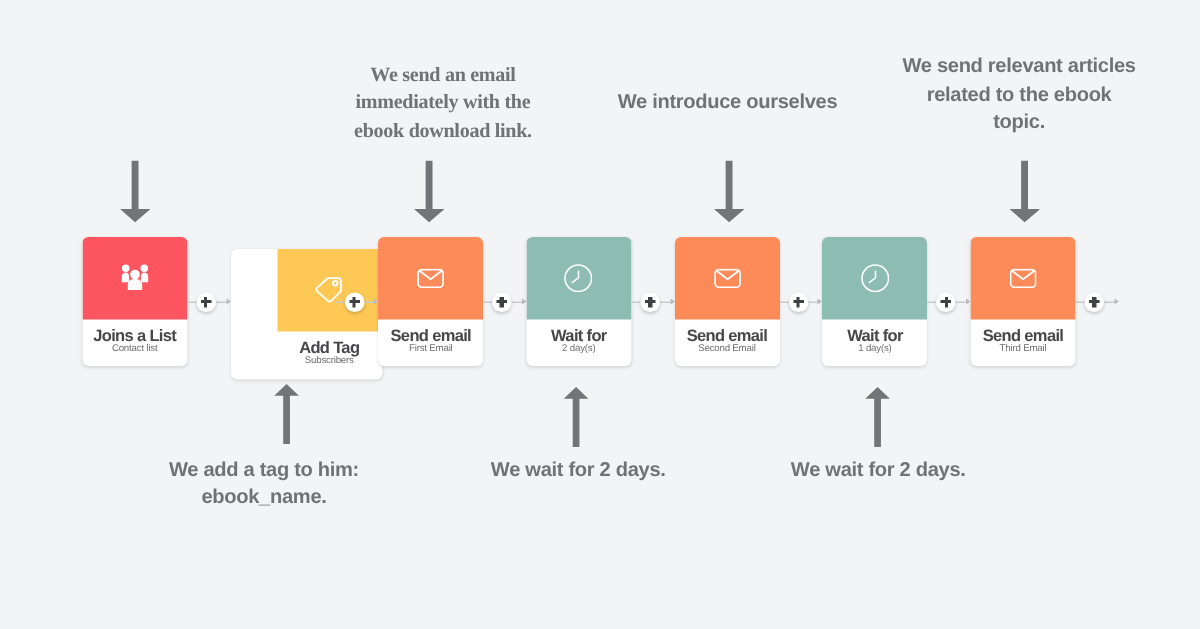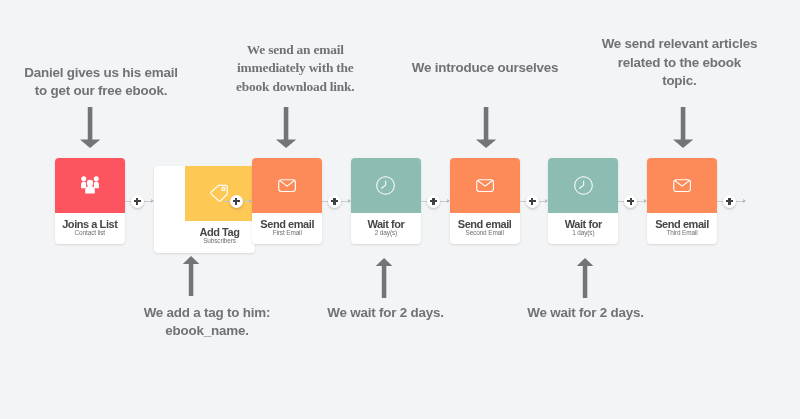--- a/index.html
+++ b/index.html
@@ -66,24 +66,20 @@
     line-height:18.6px;white-space:nowrap;
     letter-spacing:-0.2px;
   }
   .arrow{position:absolute;}
 </style>
 </head>
 <body>
 
 <div id="stage">
 
-  <div class="note note-above" style="left:101px;top:63.6px;transform:translateX(-50%);">
-    <div>Daniel gives us his email</div>
-    <div>to get our free ebook.</div>
-  </div>
   <div class="note note-above" style="left:295.3px;top:40.6px;transform:translateX(-50%);font-family:Liberation Serif, serif;">
     <div>We send an email</div>
     <div>immediately with the</div>
     <div>ebook download link.</div>
   </div>
   <div class="note note-above" style="left:485px;top:58.6px;transform:translateX(-50%);">
     <div>We introduce ourselves</div>
   </div>
   <div class="note note-above" style="left:679.4px;top:35px;transform:translateX(-50%);">
     <div>We send relevant articles</div>
@@ -254,21 +250,21 @@
   <svg class="arrow" style="left:181.4px;top:255.9px;" width="20" height="42" viewBox="0 0 20 42">
       <path d="M10.05 0L18.3 7.9h-6v32.1H7.8V7.9h-6z" fill="#737477"></path>
     </svg>
   <svg class="arrow" style="left:374.4px;top:257.9px;" width="20" height="42" viewBox="0 0 20 42">
       <path d="M10.05 0L18.3 7.9h-6v32.1H7.8V7.9h-6z" fill="#737477"></path>
     </svg>
   <svg class="arrow" style="left:575.1px;top:257.8px;" width="20" height="42" viewBox="0 0 20 42">
       <path d="M10.05 0L18.3 7.9h-6v32.1H7.8V7.9h-6z" fill="#737477"></path>
     </svg>
 
-  <div class="note note-below" style="left:207px;top:303.6px;transform:translateX(-50%);">
+  <div class="note note-below" style="left:176px;top:303.6px;transform:translateX(-50%);">
     <div>We add a tag to him:</div>
     <div>ebook_name.</div>
   </div>
   <div class="note note-below" style="left:385.5px;top:303.6px;transform:translateX(-50%);">
     <div>We wait for 2 days.</div>
   </div>
   <div class="note note-below" style="left:585.5px;top:303.6px;transform:translateX(-50%);">
     <div>We wait for 2 days.</div>
   </div>
 

